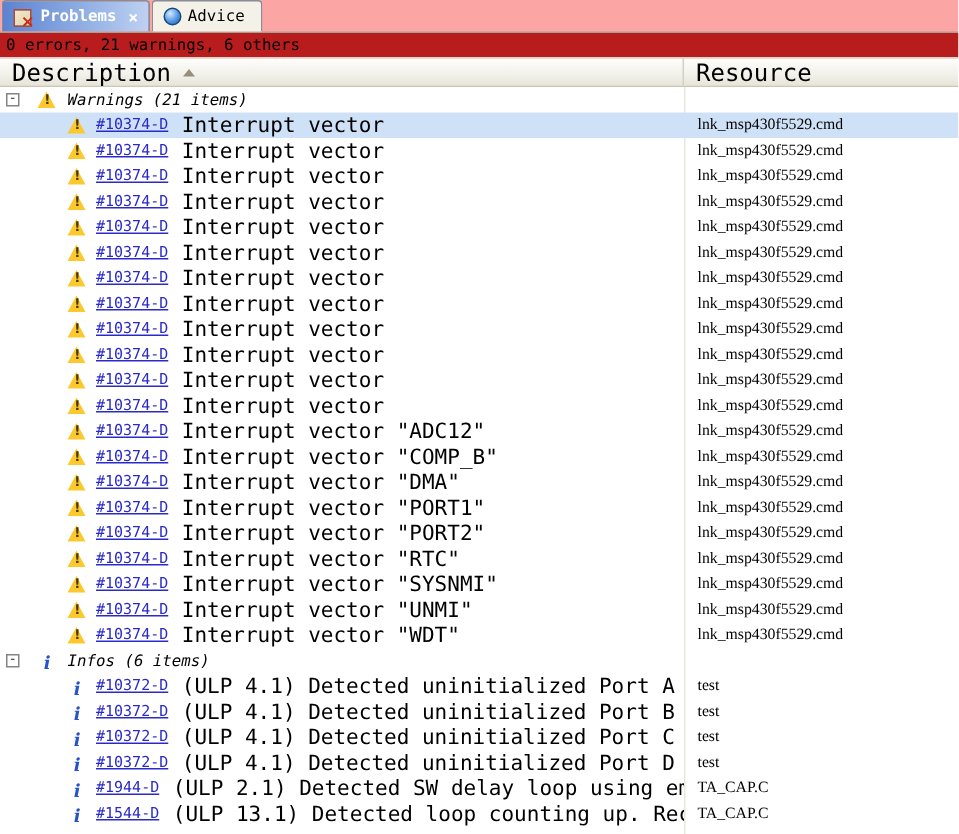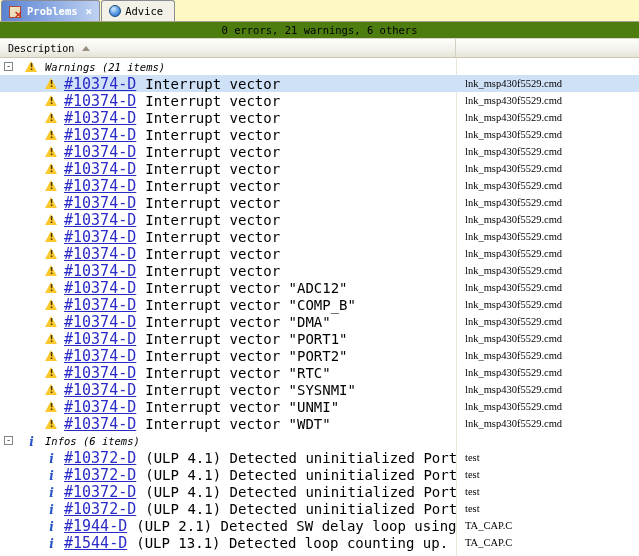--- a/index.html
+++ b/index.html
@@ -3,21 +3,21 @@
 <meta charset="utf-8">
 <style>
   * { box-sizing: border-box; margin: 0; padding: 0; }
   html, body { width: 639px; height: 556px; overflow: hidden; }
   body { font-family: "DejaVu Sans Mono", monospace; background: #fff; }
 
   .view { width: 639px; height: 556px; display: flex; flex-direction: column; }
 
   
   .tabbar {
-    height: 22px; flex: 0 0 22px; background: #fef9c3;
+    height: 22px; flex: 0 0 22px; background: #fca5a5;
     display: flex; align-items: flex-end; padding-left: 1px;
     border-bottom: 1px solid #a5a294;
   }
   .tab {
     height: 21px; display: flex; align-items: center; padding: 0 7px;
     border: 1px solid #898c95; border-bottom: none;
     border-radius: 3px 3px 0 0; margin-right: 1px;
   }
   .tab.active { background: linear-gradient(90deg, #5b83d2, #9fbae8 70%, #bfd1f1); }
   .tab.inactive { background: #f4f2e8; }
@@ -35,33 +35,32 @@
     color: #cc2810; font: bold 11px "DejaVu Sans", sans-serif;
   }
   .advice-icon {
     width: 12px; height: 12px; display: inline-block; border-radius: 50%;
     background: radial-gradient(circle at 35% 30%, #d4e9ff, #5497e2 55%, #1d60b6);
     border: 1px solid #17497e;
   }
 
   
   .summary {
-    height: 17px; flex: 0 0 17px; background: #4d7c0f;
+    height: 17px; flex: 0 0 17px; background: #b91c1c;
     font-size: 10.5px; padding: 2px 4px; border-bottom: 1px solid #d9d6c9;
     white-space: nowrap;
-    text-align: center;
   }
 
   
   .table-header {
     height: 19px; flex: 0 0 19px; display: flex;
     background: linear-gradient(#fdfdfb, #f3f2ec 55%, #e7e5d8);
     border-bottom: 1px solid #cbc8b8;
   }
-  .th { display: flex; align-items: center; padding: 0 8px; font-size: 10px; }
+  .th { display: flex; align-items: center; padding: 0 8px; font-size: 16px; }
   .th-desc { flex: 0 0 456px; border-right: 1px solid #d3d0c1; }
   .th-res { flex: 1; }
   .sort-arrow {
     margin-left: 8px; width: 0; height: 0;
     border-left: 4px solid transparent; border-right: 4px solid transparent;
     border-bottom: 5px solid #968f7d;
   }
 
   
   .rows { position: relative; flex: 1; background: #fff; overflow: hidden; }
@@ -75,21 +74,21 @@
     font: 9px/7px "DejaVu Sans", sans-serif; text-align: center;
   }
   .group-row .icon { margin-left: 12px; }
   .group-label { margin-left: 7px; font-size: 10.5px; white-space: nowrap; font-style: italic; }
 
   .cell.desc {
     flex: 0 0 456px; display: flex; align-items: center;
     padding-left: 45px; overflow: hidden; white-space: nowrap;
   }
   .cell.res { flex: 1; font-size: 10.5px; padding-left: 9px; overflow: hidden; white-space: nowrap; font-family: Liberation Serif, serif; }
-  .code-link { margin-left: 6px; color: #2a2ac8; text-decoration: underline; font-size: 15px; cursor: pointer; flex: 0 0 auto; }
+  .code-link { margin-left: 6px; color: #2a2ac8; text-decoration: underline; font-size: 10px; cursor: pointer; flex: 0 0 auto; }
   .msg { margin-left: 9px; font-size: 14px; flex: 0 0 auto; }
 
   .warning-icon { position: relative; display: inline-block; width: 13px; height: 12px; flex: 0 0 13px; }
   .warning-icon::before {
     content: ""; position: absolute; left: 0; top: 0;
     border-left: 6.5px solid transparent; border-right: 6.5px solid transparent;
     border-bottom: 11px solid #fbc92e;
   }
   .warning-icon::after {
     content: "!"; position: absolute; left: 0; right: 0; top: 1px; text-align: center;
@@ -114,20 +113,23 @@
       <span class="tab-label">Advice</span>
     </div>
   </div>
 
   <div class="summary">0 errors, 21 warnings, 6 others</div>
 
   <div class="table-header">
     <div class="th th-desc">
       <span>Description</span>
       <span class="sort-arrow"></span>
+    </div>
+    <div class="th th-res">
+      <span>Resource</span>
     </div>
   </div>
 
   <div class="rows" id="rows">
     <div class="col-divider"></div>
   <div class="row group-row">
         <span class="expand-box">-</span>
         <span class="icon warning-icon"></span>
         <span class="group-label">Warnings (21 items)</span>
       </div>

